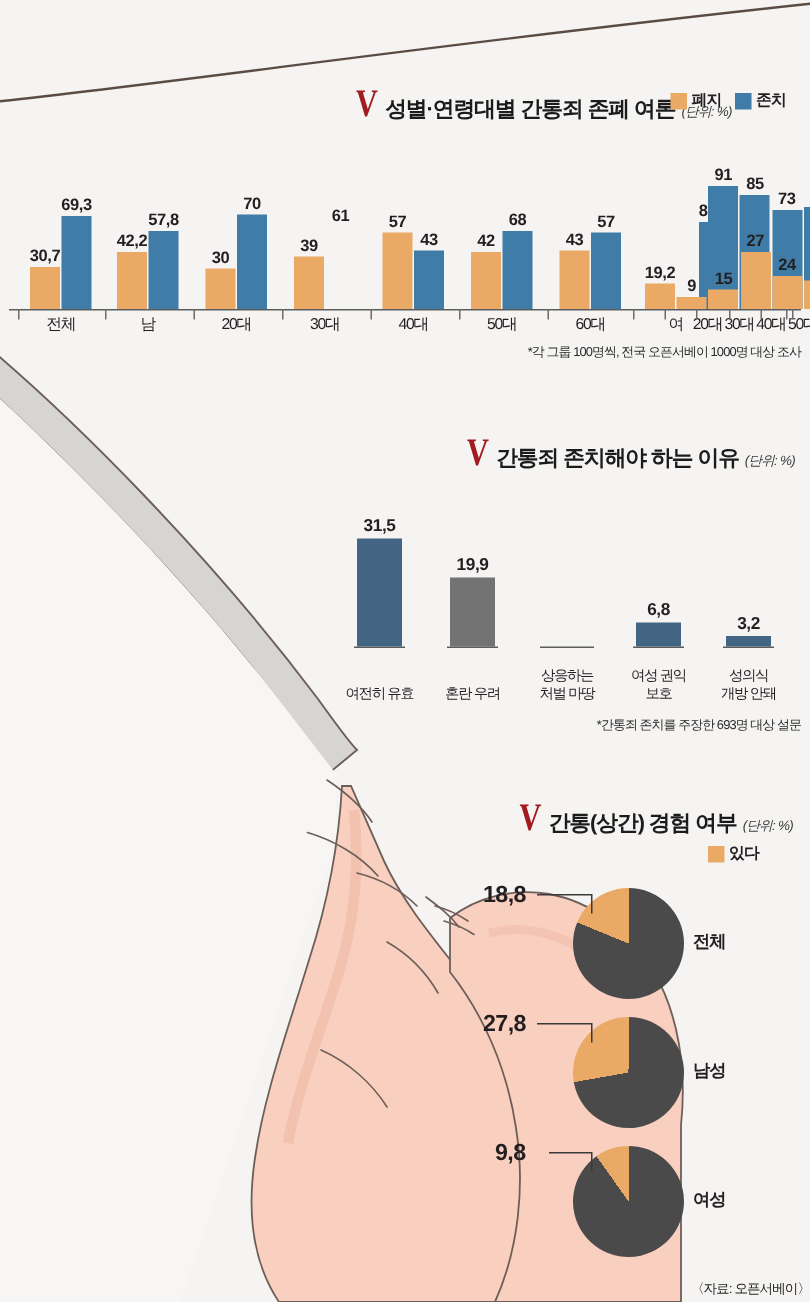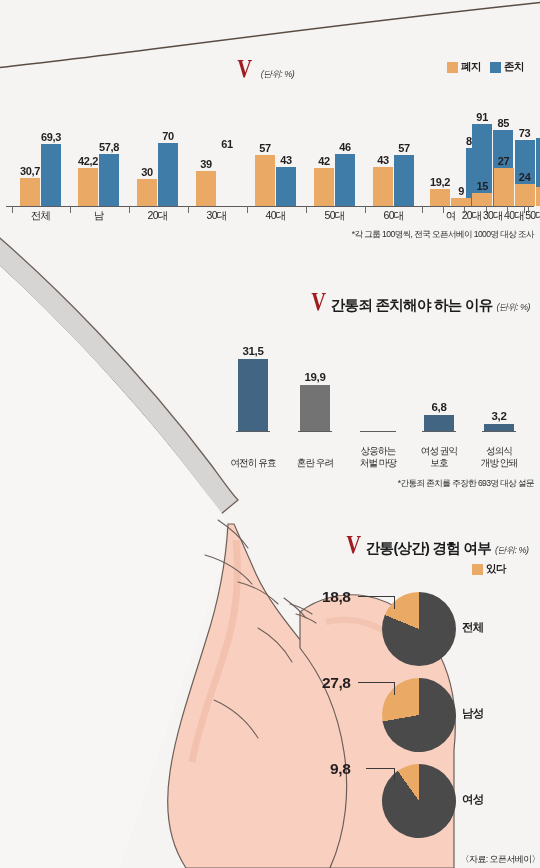--- a/index.html
+++ b/index.html
@@ -117,20 +117,21 @@
       <path d="M284,598 C 292,604 300,610 306,618"></path>
       <path d="M290,604 C 298,606 306,610 312,614"></path>
       <path d="M296,614 C 303,616 310,619 316,623"></path>
       <path d="M258,628 C 272,636 284,648 292,662"></path>
       <path d="M214,700 C 232,708 248,722 258,738"></path>
     </g>
   </svg>
 
   <div class="sect-title" style="left:235px; top:56px;">
     <span class="vmark">V</span>
+    <span class="ttl">성별·연령대별 간통죄 존폐 여론</span>
     <span class="unit">(단위: %)</span>
   </div>
 
   <div class="legend" style="left:447px; top:60px;">
     <span class="li">
       <i class="sw o"></i>
       <span>폐지</span>
     </span>
     <span class="li">
       <i class="sw b"></i>
@@ -199,21 +200,21 @@
         </div>
       </div>
       <div class="cat" style="left: 243px; width: 53px;">40대</div>
       <div class="tick" style="left: 241px;"></div>
       <div class="grp" style="left: 308px;">
         <div class="bar o" style="height: 37.8px;">
           <span class="v">42</span>
           <div class="fill"></div>
         </div>
         <div class="bar b" style="height: 52.2px;">
-          <span class="v">46</span>
+          <span class="v">68</span>
           <div class="fill"></div>
         </div>
       </div>
       <div class="cat" style="left: 302px; width: 53px;">50대</div>
       <div class="tick" style="left: 300px;"></div>
       <div class="grp" style="left: 367px;">
         <div class="bar o" style="height: 38.7px;">
           <span class="v">43</span>
           <div class="fill"></div>
         </div>

